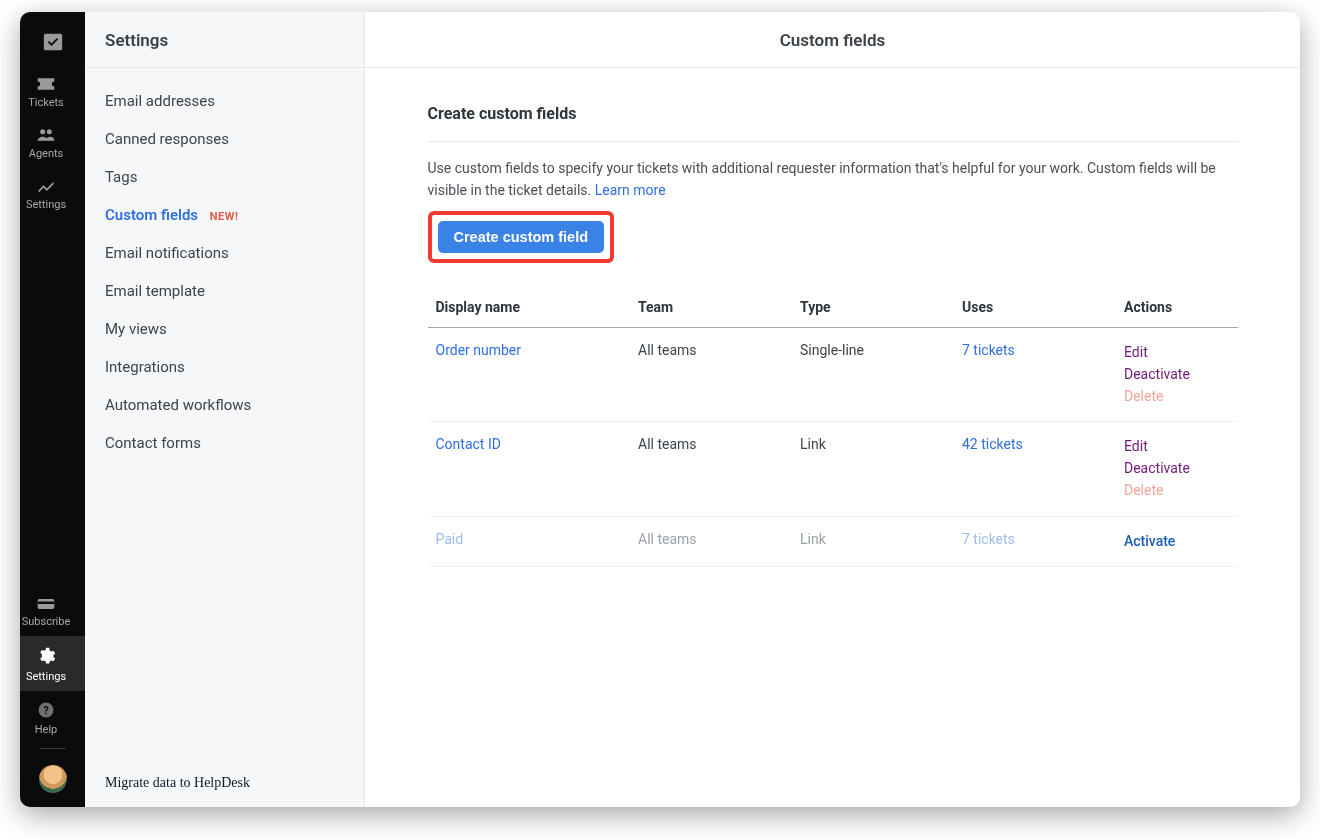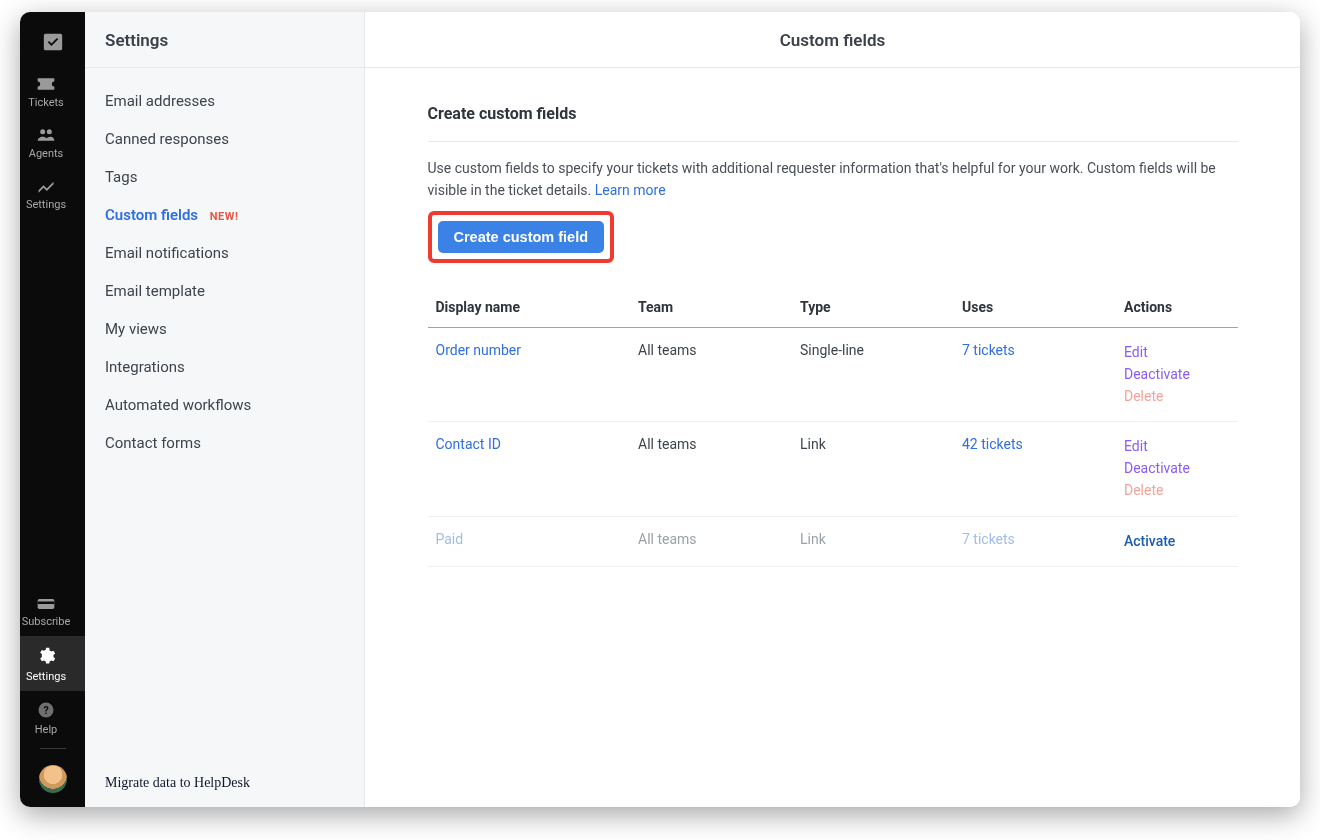--- a/index.html
+++ b/index.html
@@ -141,21 +141,21 @@
   }
   table.data td {
     padding: 14px 8px;
     border-bottom: 1px solid #eef1f3;
     color: #3d444c;
     vertical-align: top;
   }
   table.data tr.muted td { color: #9aa1a9; }
   table.data tr.muted td .link { color: #9fbde8; }
   .action-line { line-height: 1.55; }
-  .action-edit, .action-deact, .action-activate { color: #8b5cf6; cursor: pointer; }
+  .action-edit, .action-deact, .action-activate { color: #701a75; cursor: pointer; }
   .action-activate { color: #1a5bb5; font-weight: 500; }
   .action-del { color: #e05a47; cursor: pointer; }
   .action-del.muted { color: #f0a59a; }
   .col-name { width: 200px; }
   .col-team { width: 160px; }
   .col-type { width: 160px; }
   .col-uses { width: 160px; }
   .col-actions { width: 120px; }
 </style>
 </head>

